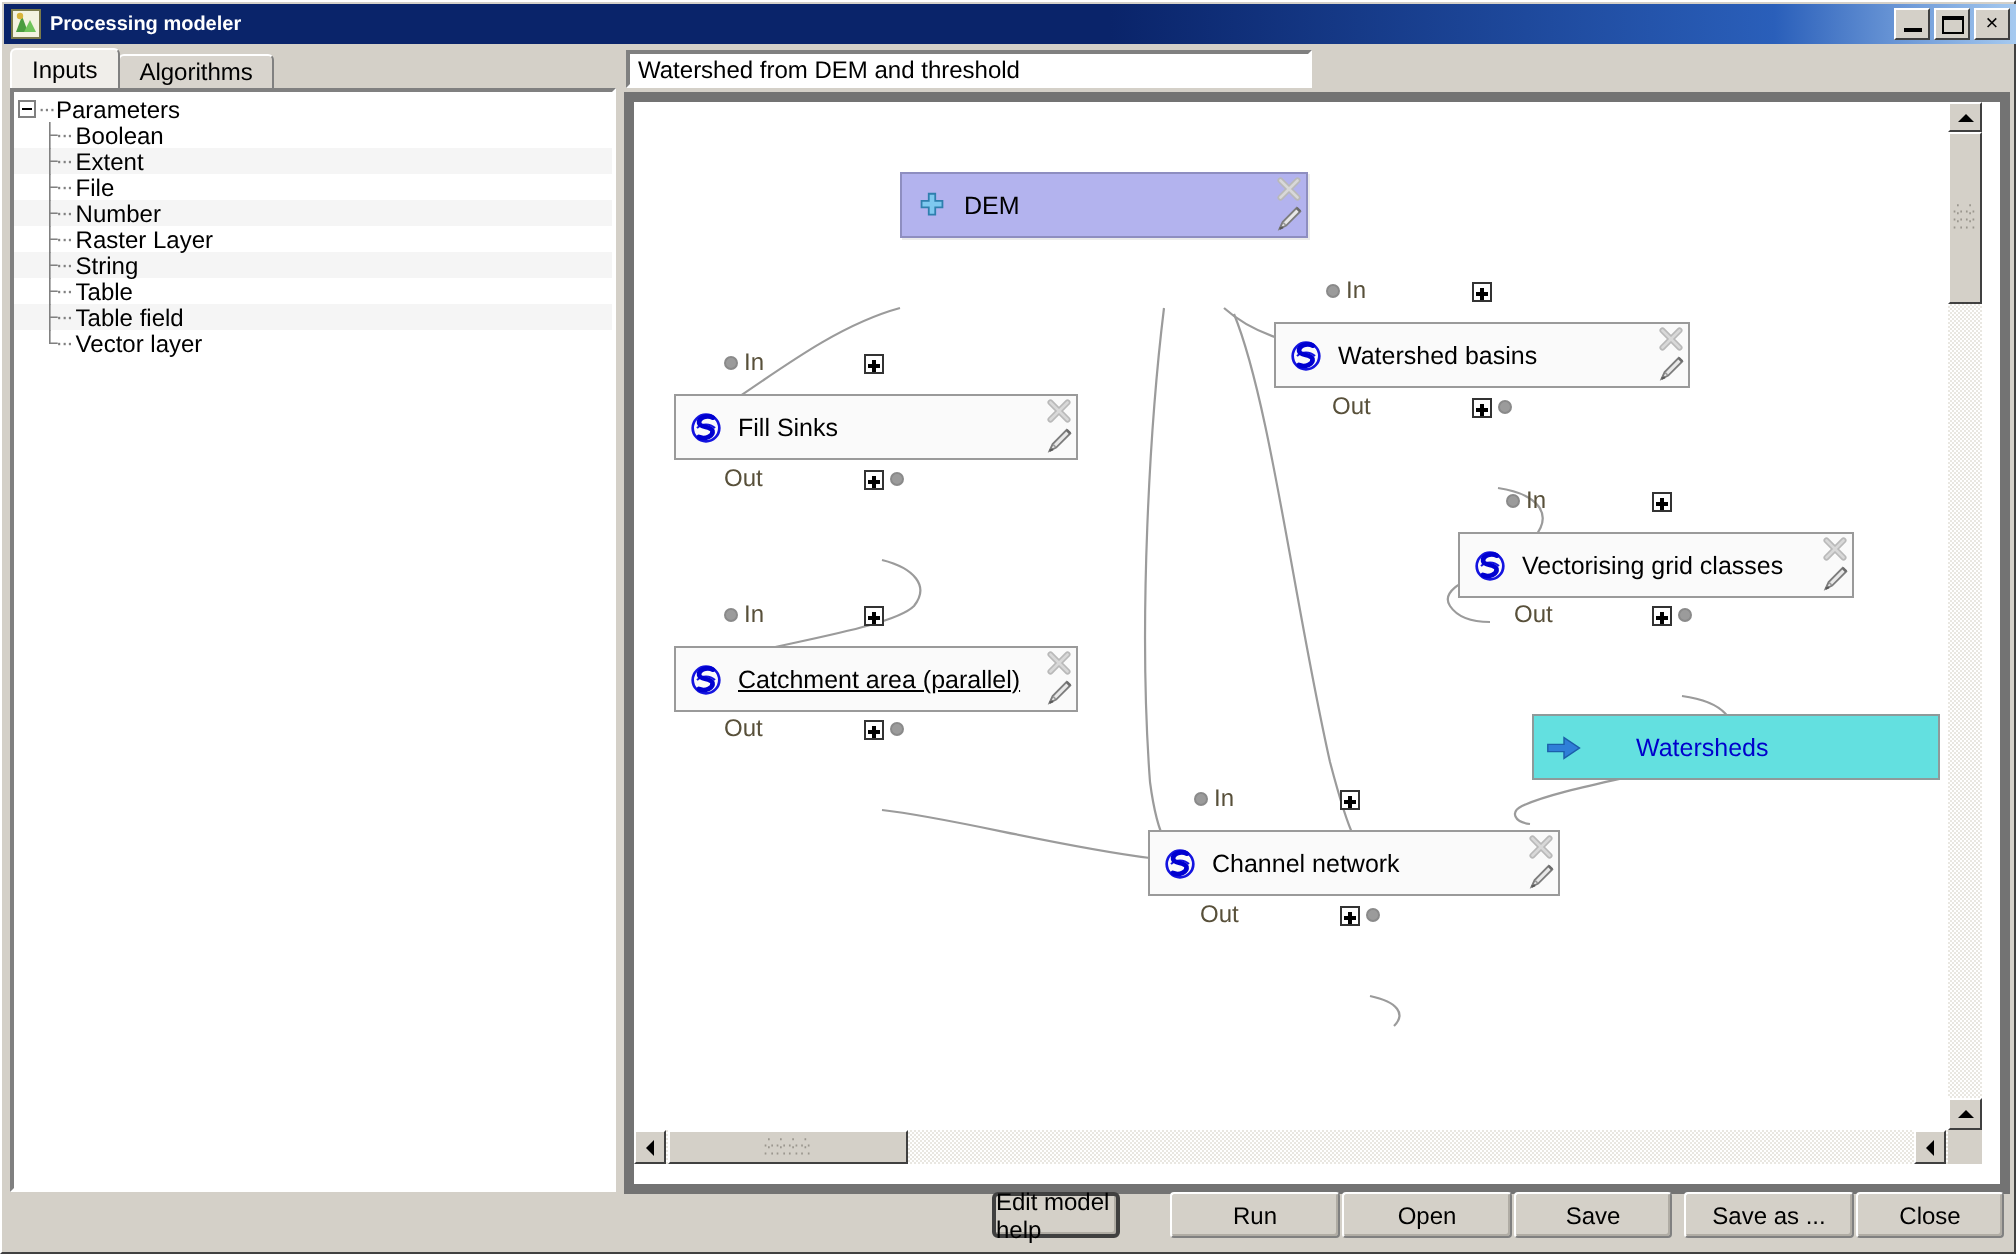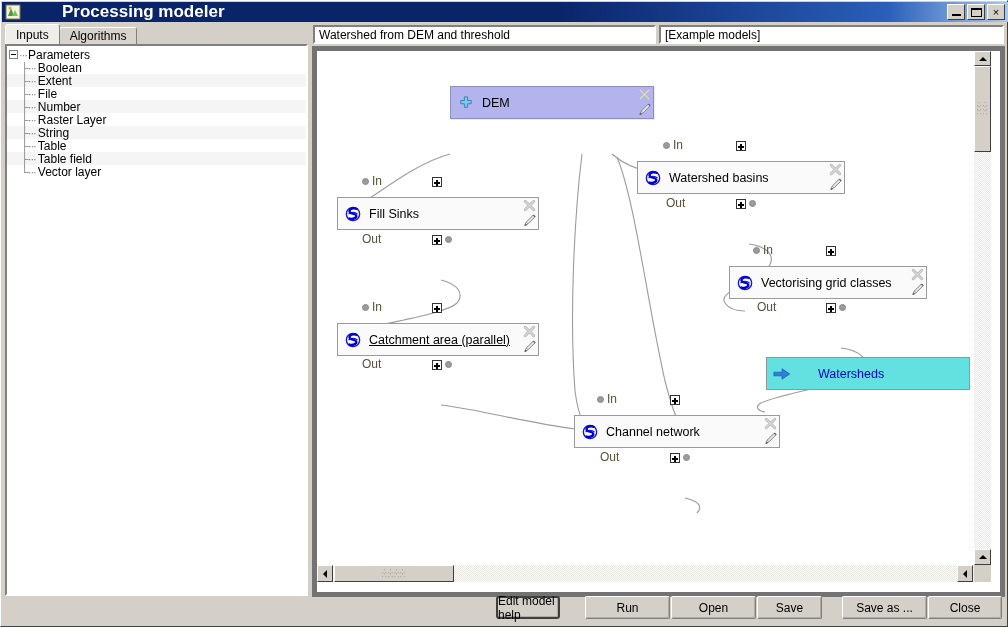--- a/index.html
+++ b/index.html
@@ -25,24 +25,23 @@
   #titlebar {
     position: absolute; left: 1px; top: 1px; width: 1006px; height: 20px;
     background: linear-gradient(to right, #0a246a 0%, #0a246a 55%, #2a5fba 88%, #a6caf0 100%);
     display: flex; align-items: center;
   }
   #titlebar .tb-icon {
     width: 16px; height: 16px; margin-left: 3px; margin-right: 4px;
     position: relative; flex: 0 0 auto;
   }
   #titlebar .tb-title {
-    color: #ffffff; font-weight: bold; font-size: 17px;
+    color: #ffffff; font-weight: bold; font-size: 10px;
     font-family: "Liberation Sans", sans-serif;
     white-space: nowrap;
-    margin-left: 37px;
   }
   #titlebar .tb-btns {
     position: absolute; right: 3px; top: 2px; display: flex; gap: 2px;
   }
   .tb-btn {
     width: 18px; height: 16px;
     background: #d4d0c8;
     border: 1px solid #ffffff;
     border-right-color: #404040; border-bottom-color: #404040;
     position: relative;
@@ -334,23 +333,20 @@
             <span class="tree-child-stem">└···</span>
             <span>Vector layer</span>
           </div>
         </div>
     </div>
   </div>
 
   <div id="name-field">
     <span>Watershed from DEM and threshold</span>
   </div>
-  <div id="group-field">
-    <span>[Example models]</span>
-  </div>
 
   <div id="canvas-frame">
     <div id="canvas">
 
       <svg width="674" height="531">
         <g fill="none" stroke="#9b9b9b" stroke-width="1.1">
 
           <path d="M 133 103 C 100 112, 70 136, 34 160 C 28 163, 28 167, 36 168"></path>
 
           <path d="M 265 103 C 258 160, 252 260, 258 340 C 262 370, 268 377, 278 378"></path>
@@ -562,21 +558,21 @@
   <div id="btn-row">
       <div class="btn focused" style="left: 495px; width: 64px;">
         <span>Edit model help</span>
       </div>
       <div class="btn" style="left: 584px; width: 85px;">
         <span>Run</span>
       </div>
       <div class="btn" style="left: 670px; width: 85px;">
         <span>Open</span>
       </div>
-      <div class="btn" style="left: 756px; width: 65px;">
+      <div class="btn" style="left: 756px; width: 79px;">
         <span>Save</span>
       </div>
       <div class="btn" style="left: 841px; width: 85px;">
         <span>Save as ...</span>
       </div>
       <div class="btn" style="left: 927px; width: 74px;">
         <span>Close</span>
       </div>
     </div>
 

